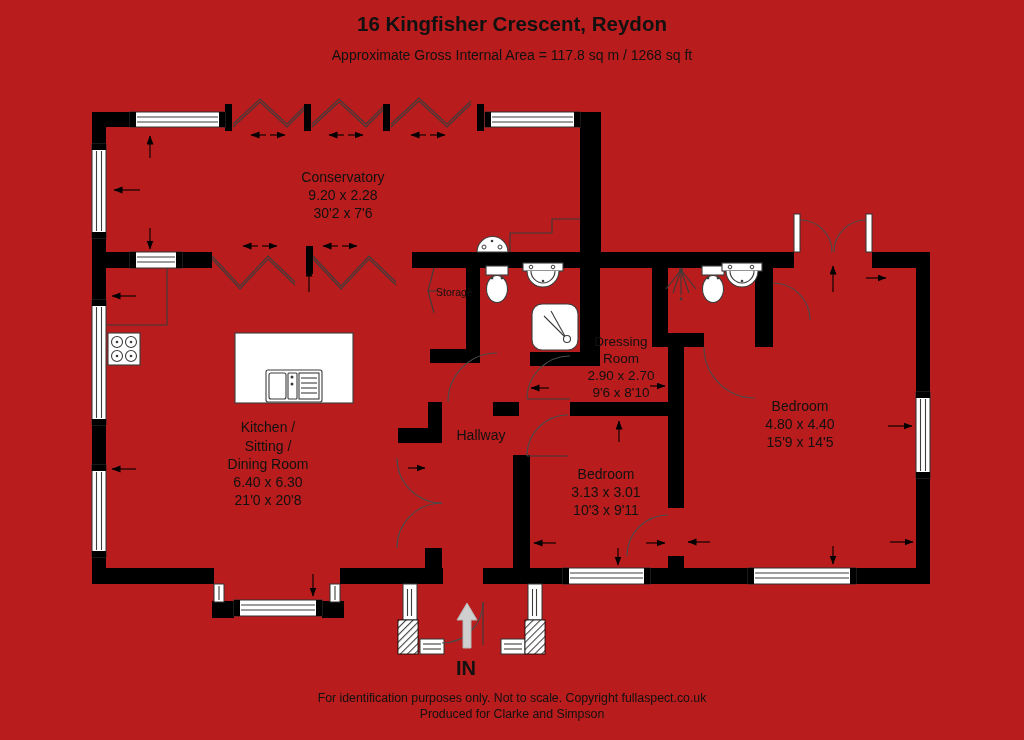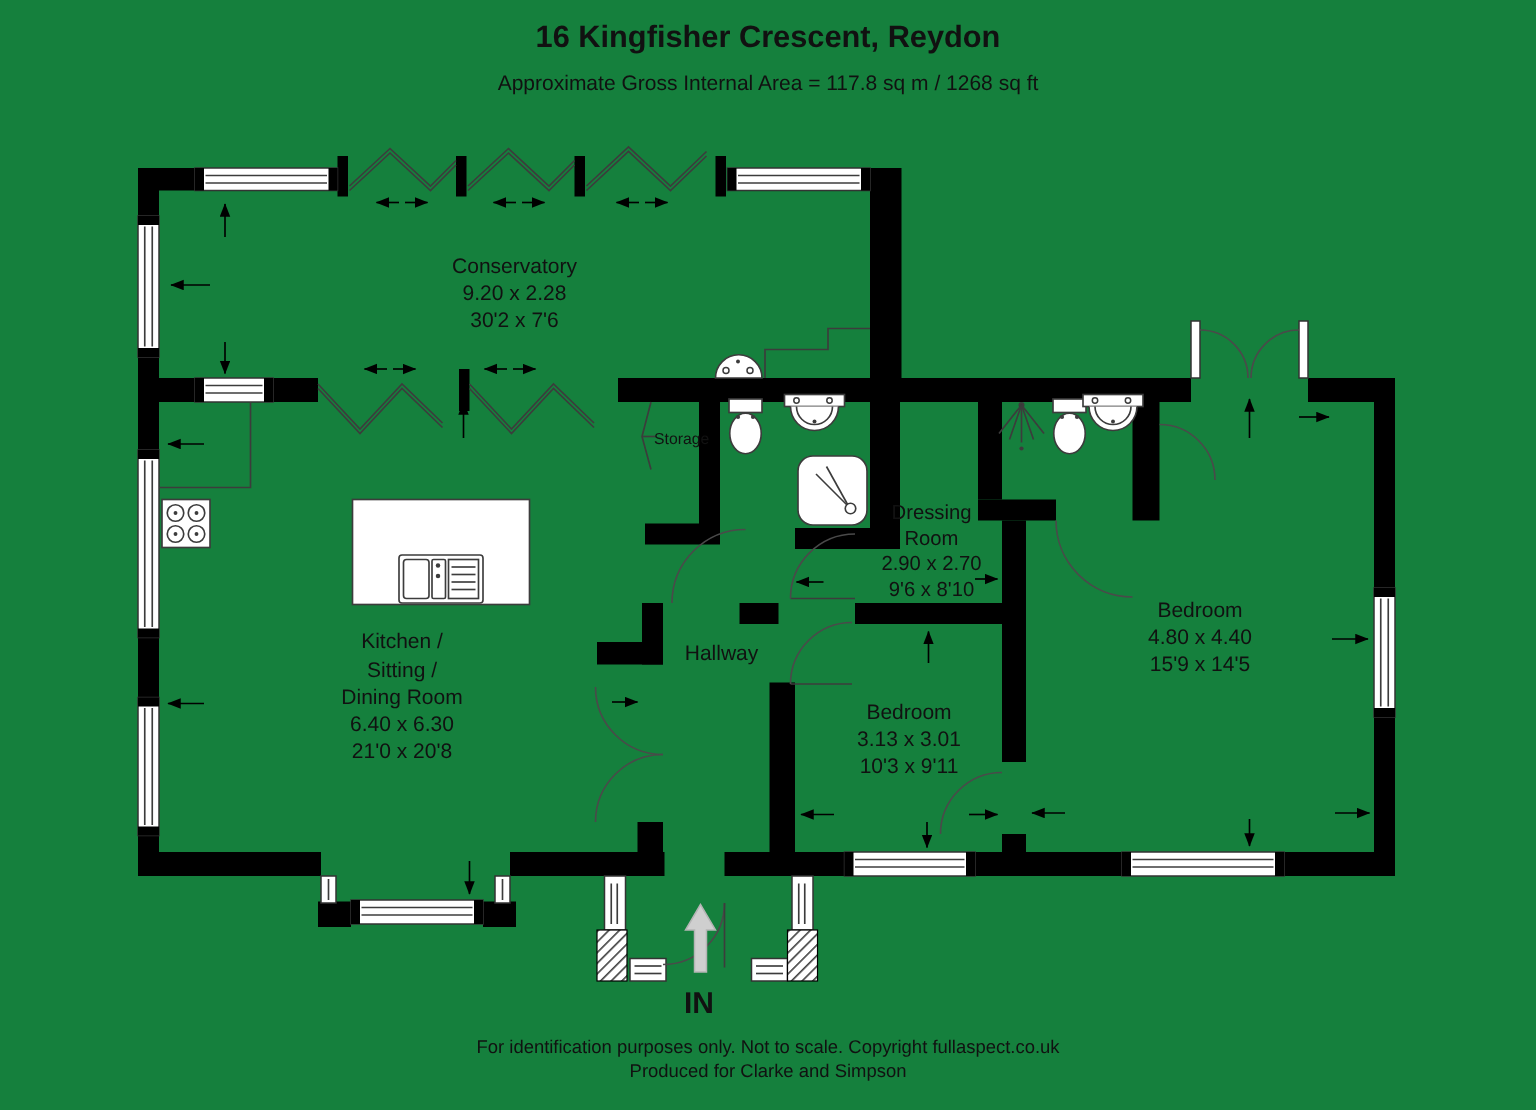--- a/index.html
+++ b/index.html
@@ -1,16 +1,16 @@
 <!DOCTYPE html>
 <html><head>
 <meta charset="utf-8">
 <style>
   html,body{margin:0;padding:0;background:#fff;}
-  #page{position:relative;width:1024px;height:740px;background:#15803d;overflow:hidden;text-align:right;}
+  #page{position:relative;width:1024px;height:740px;background:#b91c1c;overflow:hidden;text-align:right;}
   svg{display:block;}
   .t{font-family:"Liberation Sans","DejaVu Sans",sans-serif;fill:#111;text-anchor:middle;}
   .title{font-size:20.5px;font-weight:700;}
   .subtitle{font-size:14px;}
   .room{font-size:14px;}
   .room-sm{font-size:13.5px;}
   .storage{font-size:10.5px;text-anchor:start;}
   .inlbl{font-size:20px;font-weight:600;}
   .footer{font-size:12.3px;}
   .wall{fill:#000;stroke:none;}

